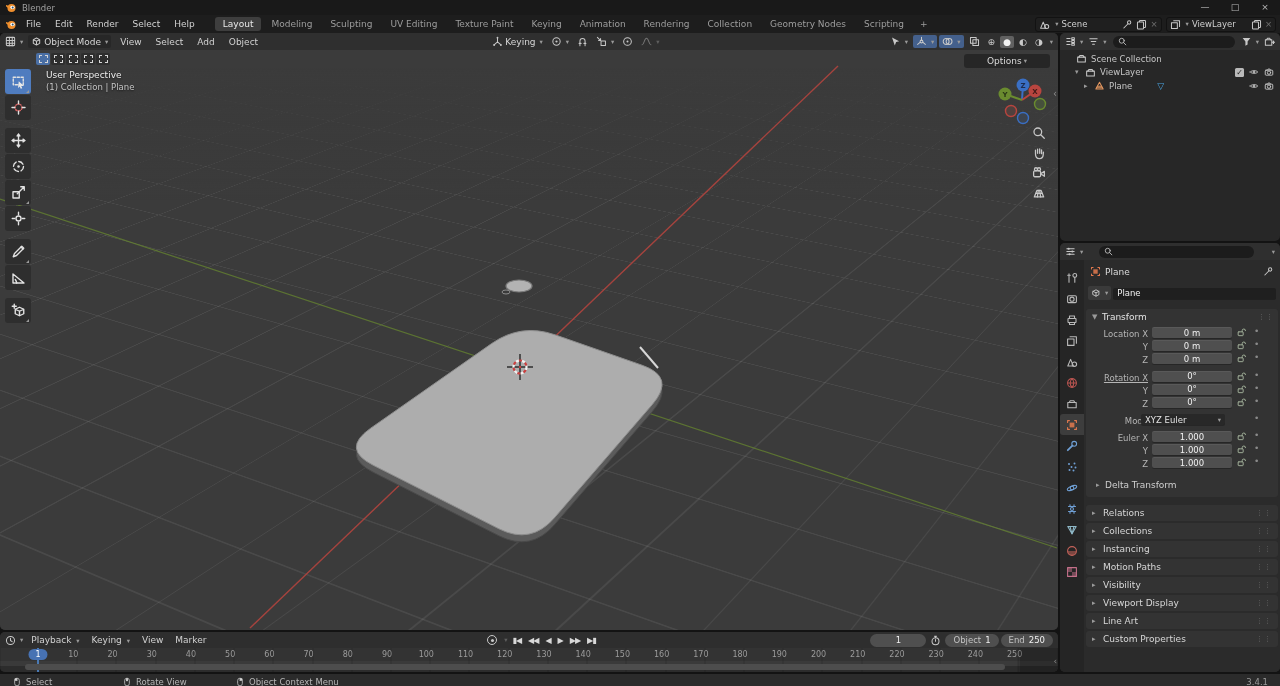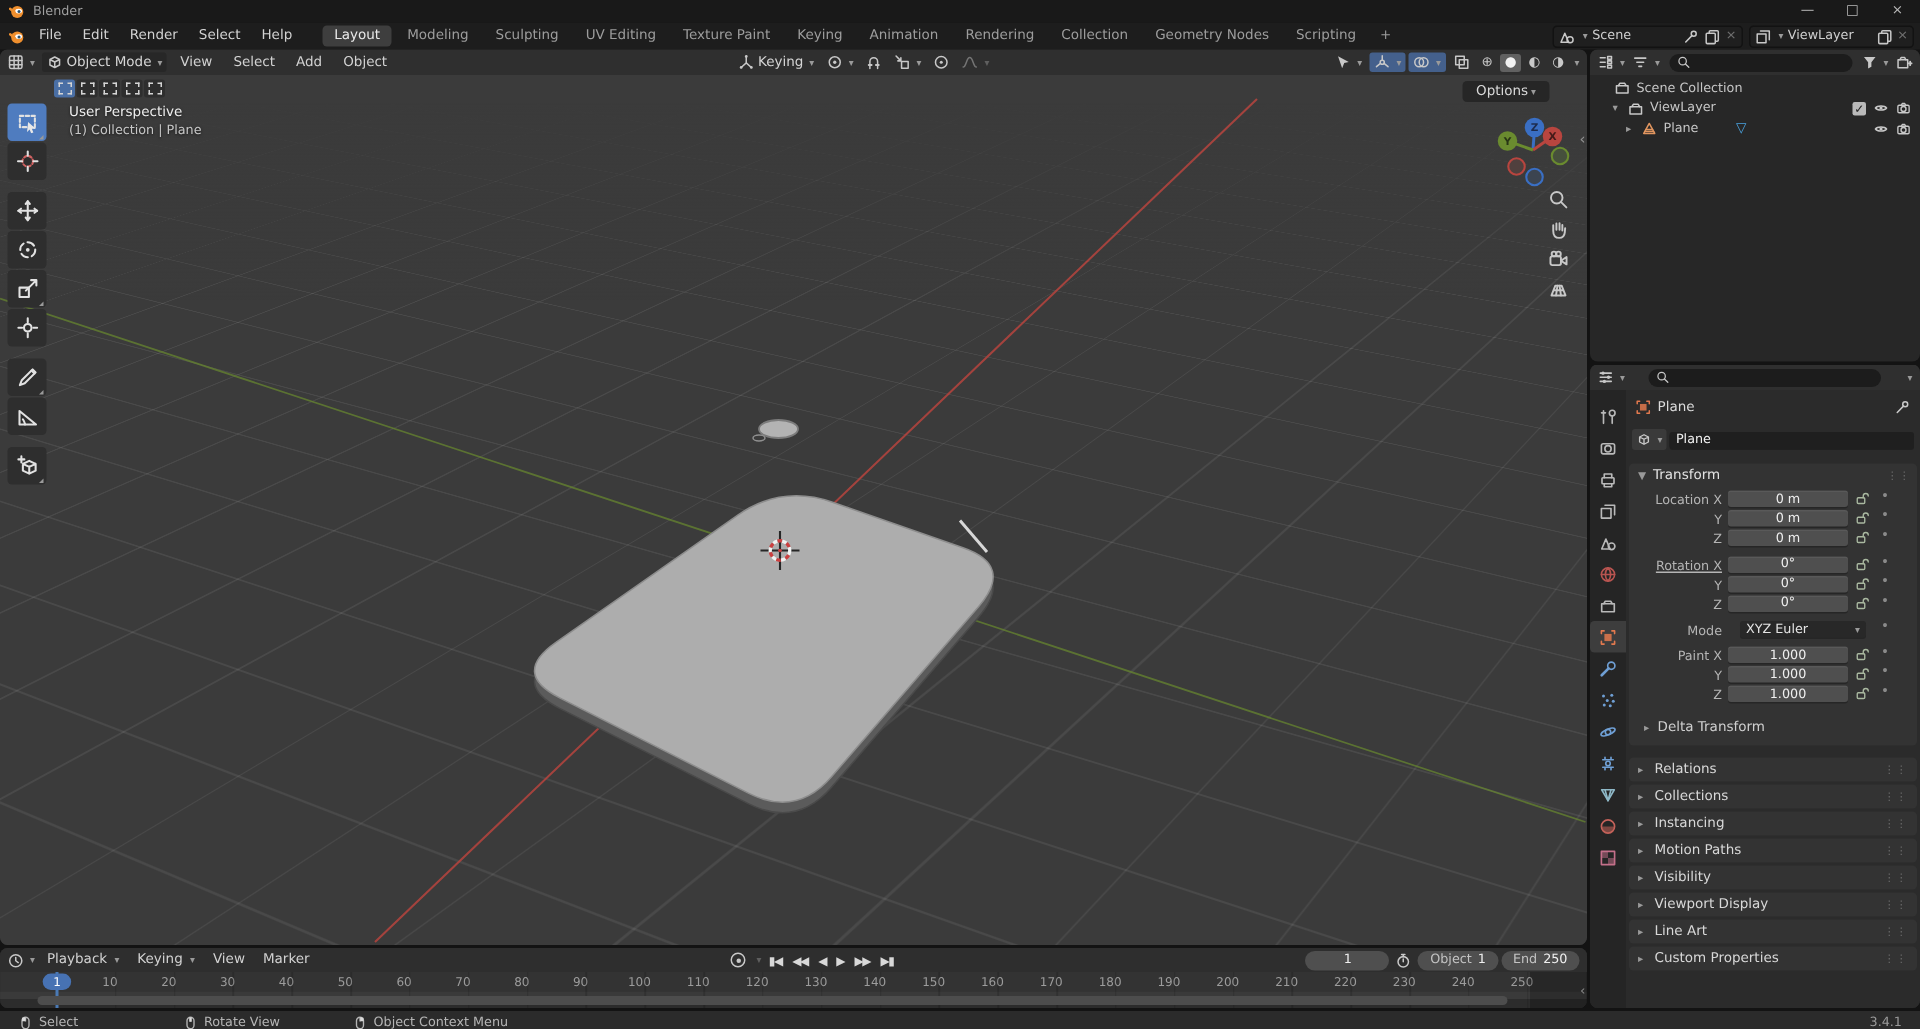--- a/index.html
+++ b/index.html
@@ -30,21 +30,21 @@
   
   #vcanvas{position:absolute;left:0;right:0;top:17px;bottom:0;background:#3b3b3b;overflow:hidden}
   #groundwrap{position:absolute;left:520px;top:395px;width:0;height:0}
   #ground{position:absolute;left:-2000px;top:-2000px;width:4000px;height:4000px;
     transform:perspective(1500px) rotateX(62deg) rotateZ(-57deg);
     background-image:repeating-linear-gradient(90deg,rgba(255,255,255,.07) 0 1.5px,transparent 1.5px 100px),
                      repeating-linear-gradient(0deg,rgba(255,255,255,.07) 0 1.5px,transparent 1.5px 100px);}
   #vfade{position:absolute;left:0;right:0;top:0;height:150px;background:linear-gradient(#3b3b3b 12%,rgba(59,59,59,0))}
   #vptitle{position:absolute;left:46px;top:20px;color:#eee;text-shadow:0 1px 2px rgba(0,0,0,.6)}
   #vpsub{position:absolute;left:46px;top:32px;color:#c7c7c7;font-size:8.5px;text-shadow:0 1px 2px rgba(0,0,0,.6)}
-  #optpill{position:absolute;right:25px;top:4px;background:rgba(35,35,35,.85);border-radius:3px;padding:2px 9px;color:#d9d9d9;display:flex;align-items:center}
+  #optpill{position:absolute;right:8px;top:4px;background:rgba(35,35,35,.85);border-radius:3px;padding:2px 23px;color:#d9d9d9;display:flex;align-items:center}
   #toolcol{position:absolute;left:5px;top:19px;display:flex;flex-direction:column;gap:1px;width:26px}
   .tbtn{width:26px;height:25px;background:#2e2e2e;border-radius:3px;display:flex;align-items:center;justify-content:center;position:relative}
   .tbtn.active{background:#4f7cbf}
   .tbtn .sub{position:absolute;right:2px;bottom:1px;width:0;height:0;border-left:3px solid transparent;border-bottom:3px solid #9a9a9a}
   .tgap{height:6px}
   #selmodes{position:absolute;left:36px;top:3px;display:flex;gap:1px}
   .smode{width:14px;height:12px;background:#2e2e2e;border-radius:2px;display:flex;align-items:center;justify-content:center}
   .smode.active{background:#4a6fa5}
   .smode b{width:7px;height:6px;border:1px dashed #d5d5d5}
   #navicons{position:absolute;left:1032px;top:76px;display:flex;flex-direction:column;gap:6px}
@@ -784,26 +784,26 @@
             <span>0°</span>
           </div>
           <span class="i prow" style="left: 150px; top: 87.9px;">
             <svg viewBox="0 0 12 12" width="10" height="10" fill="none" stroke="#a9b8a0" stroke-width="1.1" stroke-linecap="round" stroke-linejoin="round" style="color:#a9b8a0">
               <rect x="2.6" y="5.8" width="6" height="4.6" rx="0.8"></rect>
               <path d="M7.4 5.8 V4.4 a2 2 0 0 1 4 0"></path>
             </svg>
           </span>
           <span class="dot prow" style="left: 168px; top: 86.9px;">•</span>
           <div class="plabel prow" style="left: 0px; width: 62px; top: 107px; display: block;">Mode</div>
-          <div class="dd prow" style="left: 74px; width: 76px; top: 105px;">
+          <div class="dd prow" style="left: 55px; width: 76px; top: 105px;">
             <span>XYZ Euler</span>
             <span class="chev">▾</span>
           </div>
           <span class="dot prow" style="left: 168px; top: 104px;">•</span>
-          <div class="plabel prow" style="left: 0px; width: 62px; top: 124px; display: block;">Paint X</div>
+          <div class="plabel prow" style="left: 0px; width: 62px; top: 124px; display: block;">Euler X</div>
           <div class="nf prow" style="left: 66px; width: 80px; top: 122px;">
             <span>1.000</span>
           </div>
           <span class="i prow" style="left: 150px; top: 122px;">
             <svg viewBox="0 0 12 12" width="10" height="10" fill="none" stroke="#a9b8a0" stroke-width="1.1" stroke-linecap="round" stroke-linejoin="round" style="color:#a9b8a0">
               <rect x="2.6" y="5.8" width="6" height="4.6" rx="0.8"></rect>
               <path d="M7.4 5.8 V4.4 a2 2 0 0 1 4 0"></path>
             </svg>
           </span>
           <span class="dot prow" style="left: 168px; top: 121px;">•</span>

